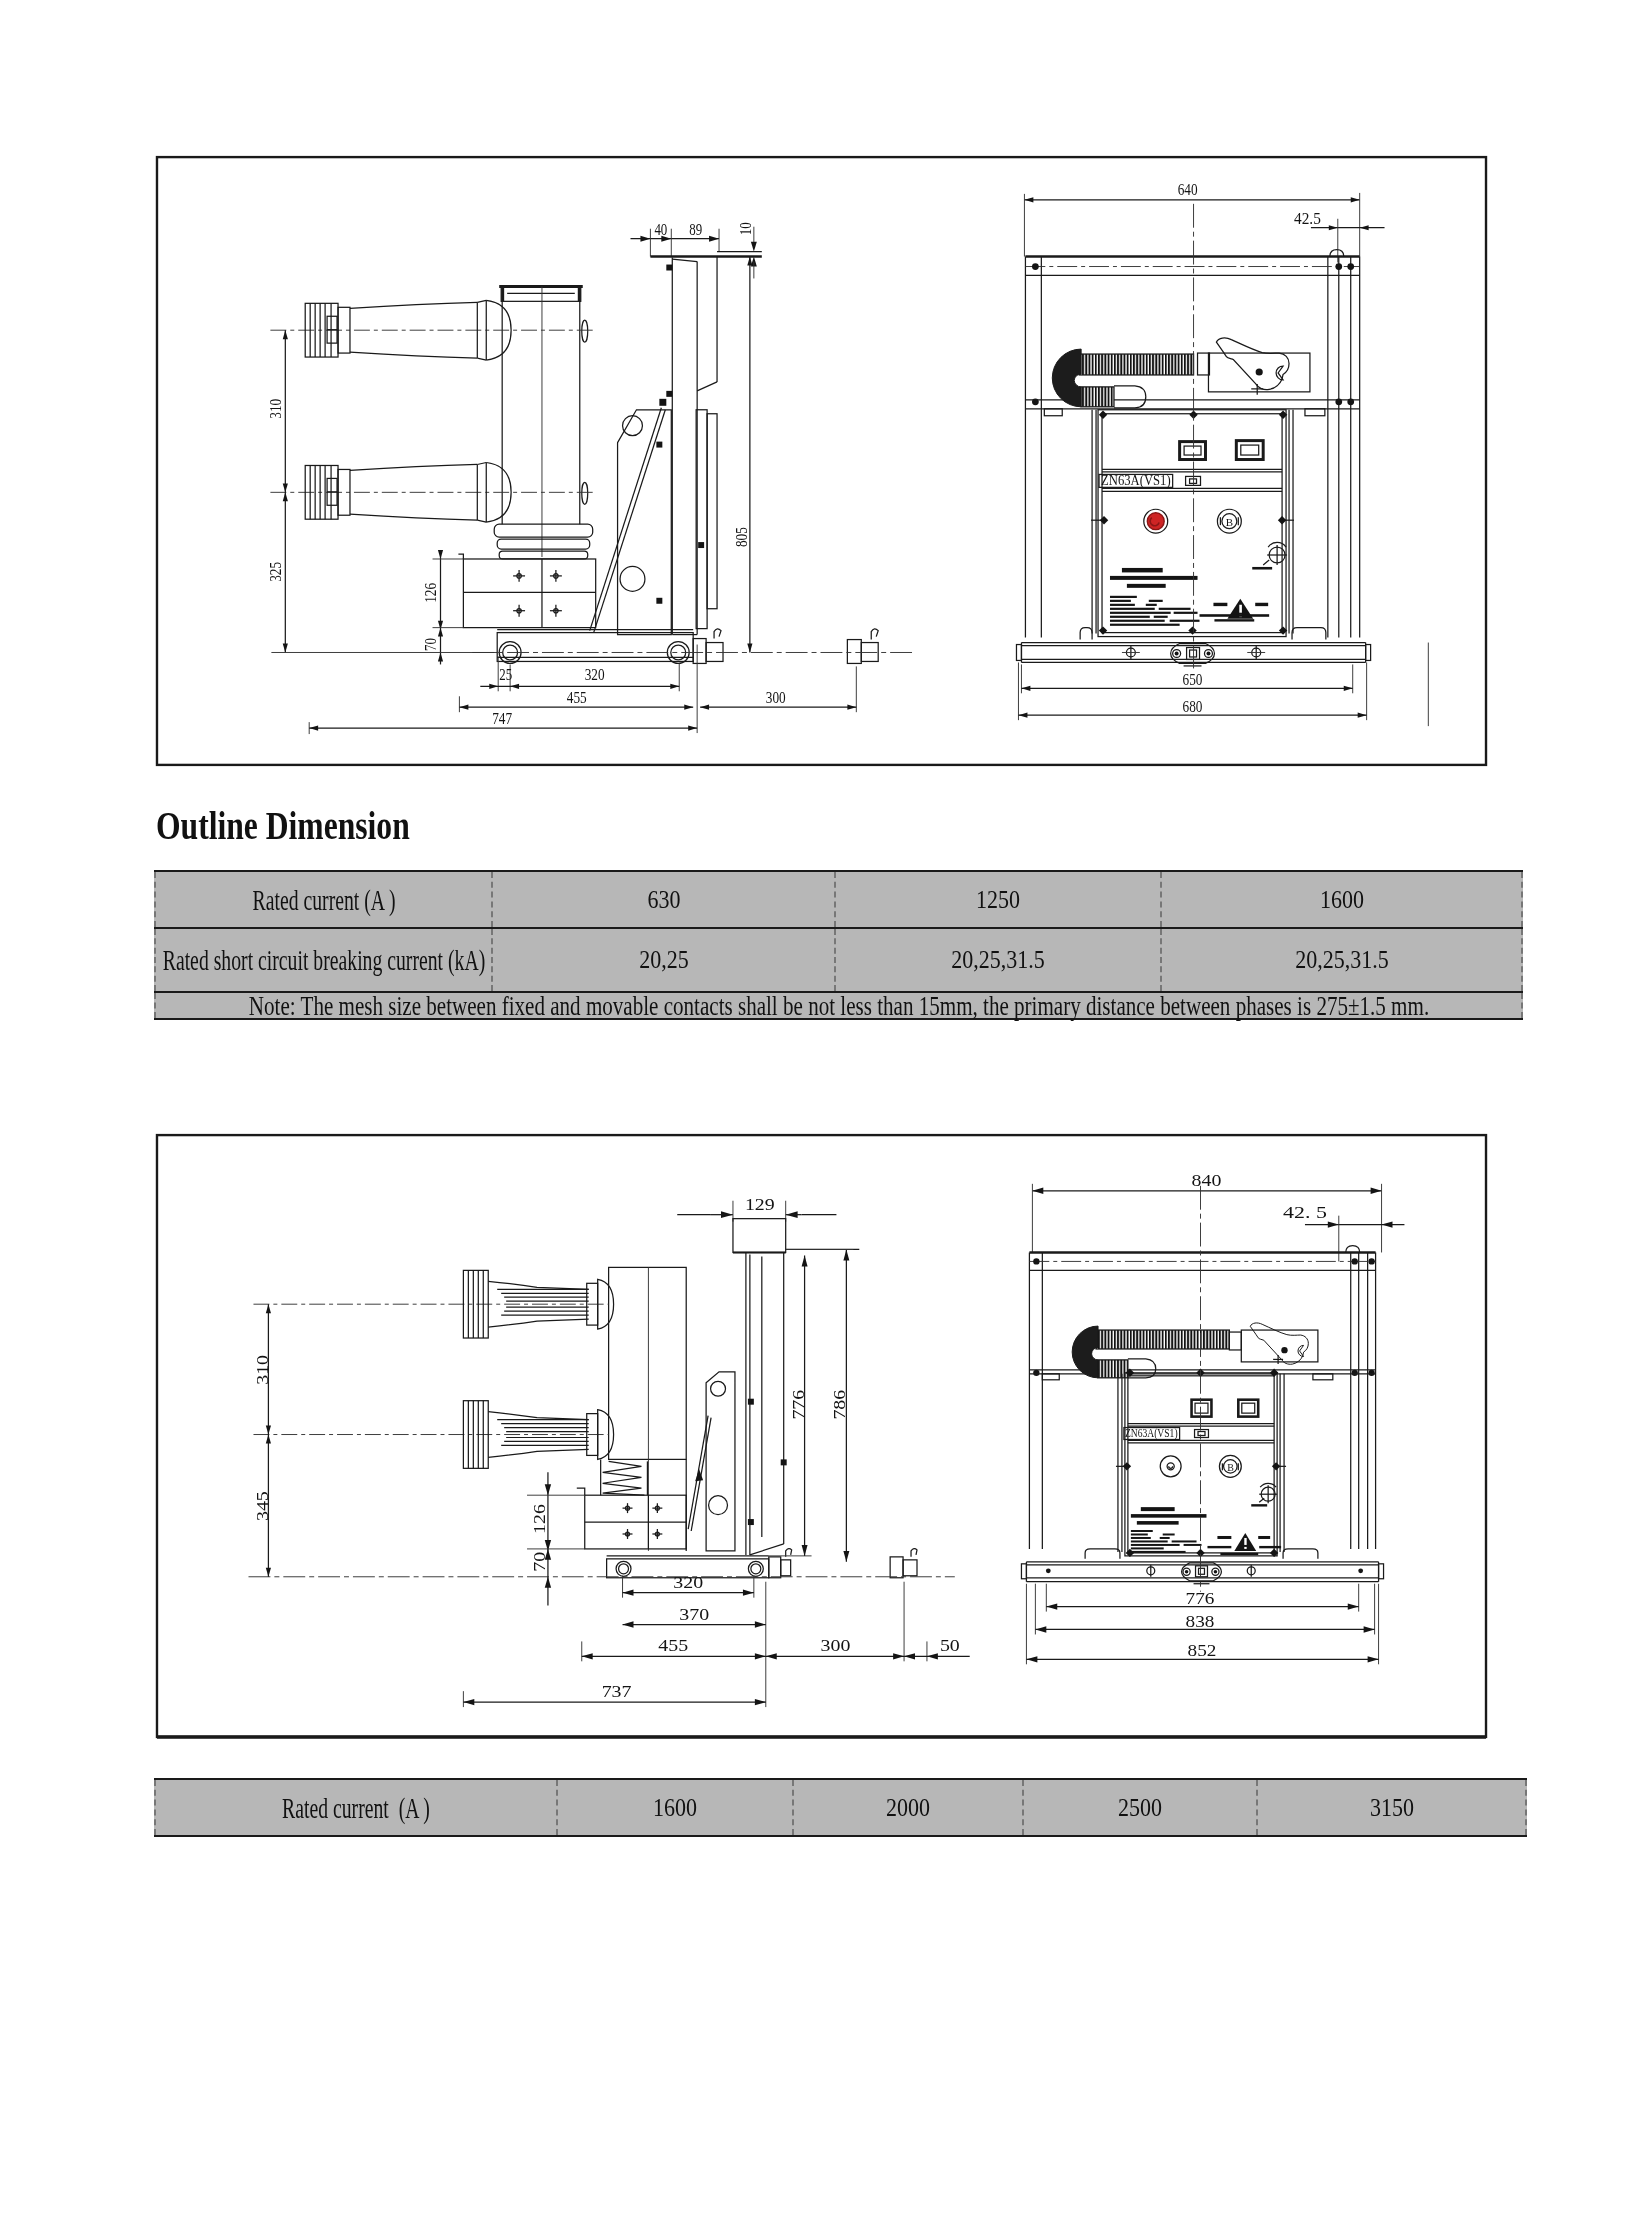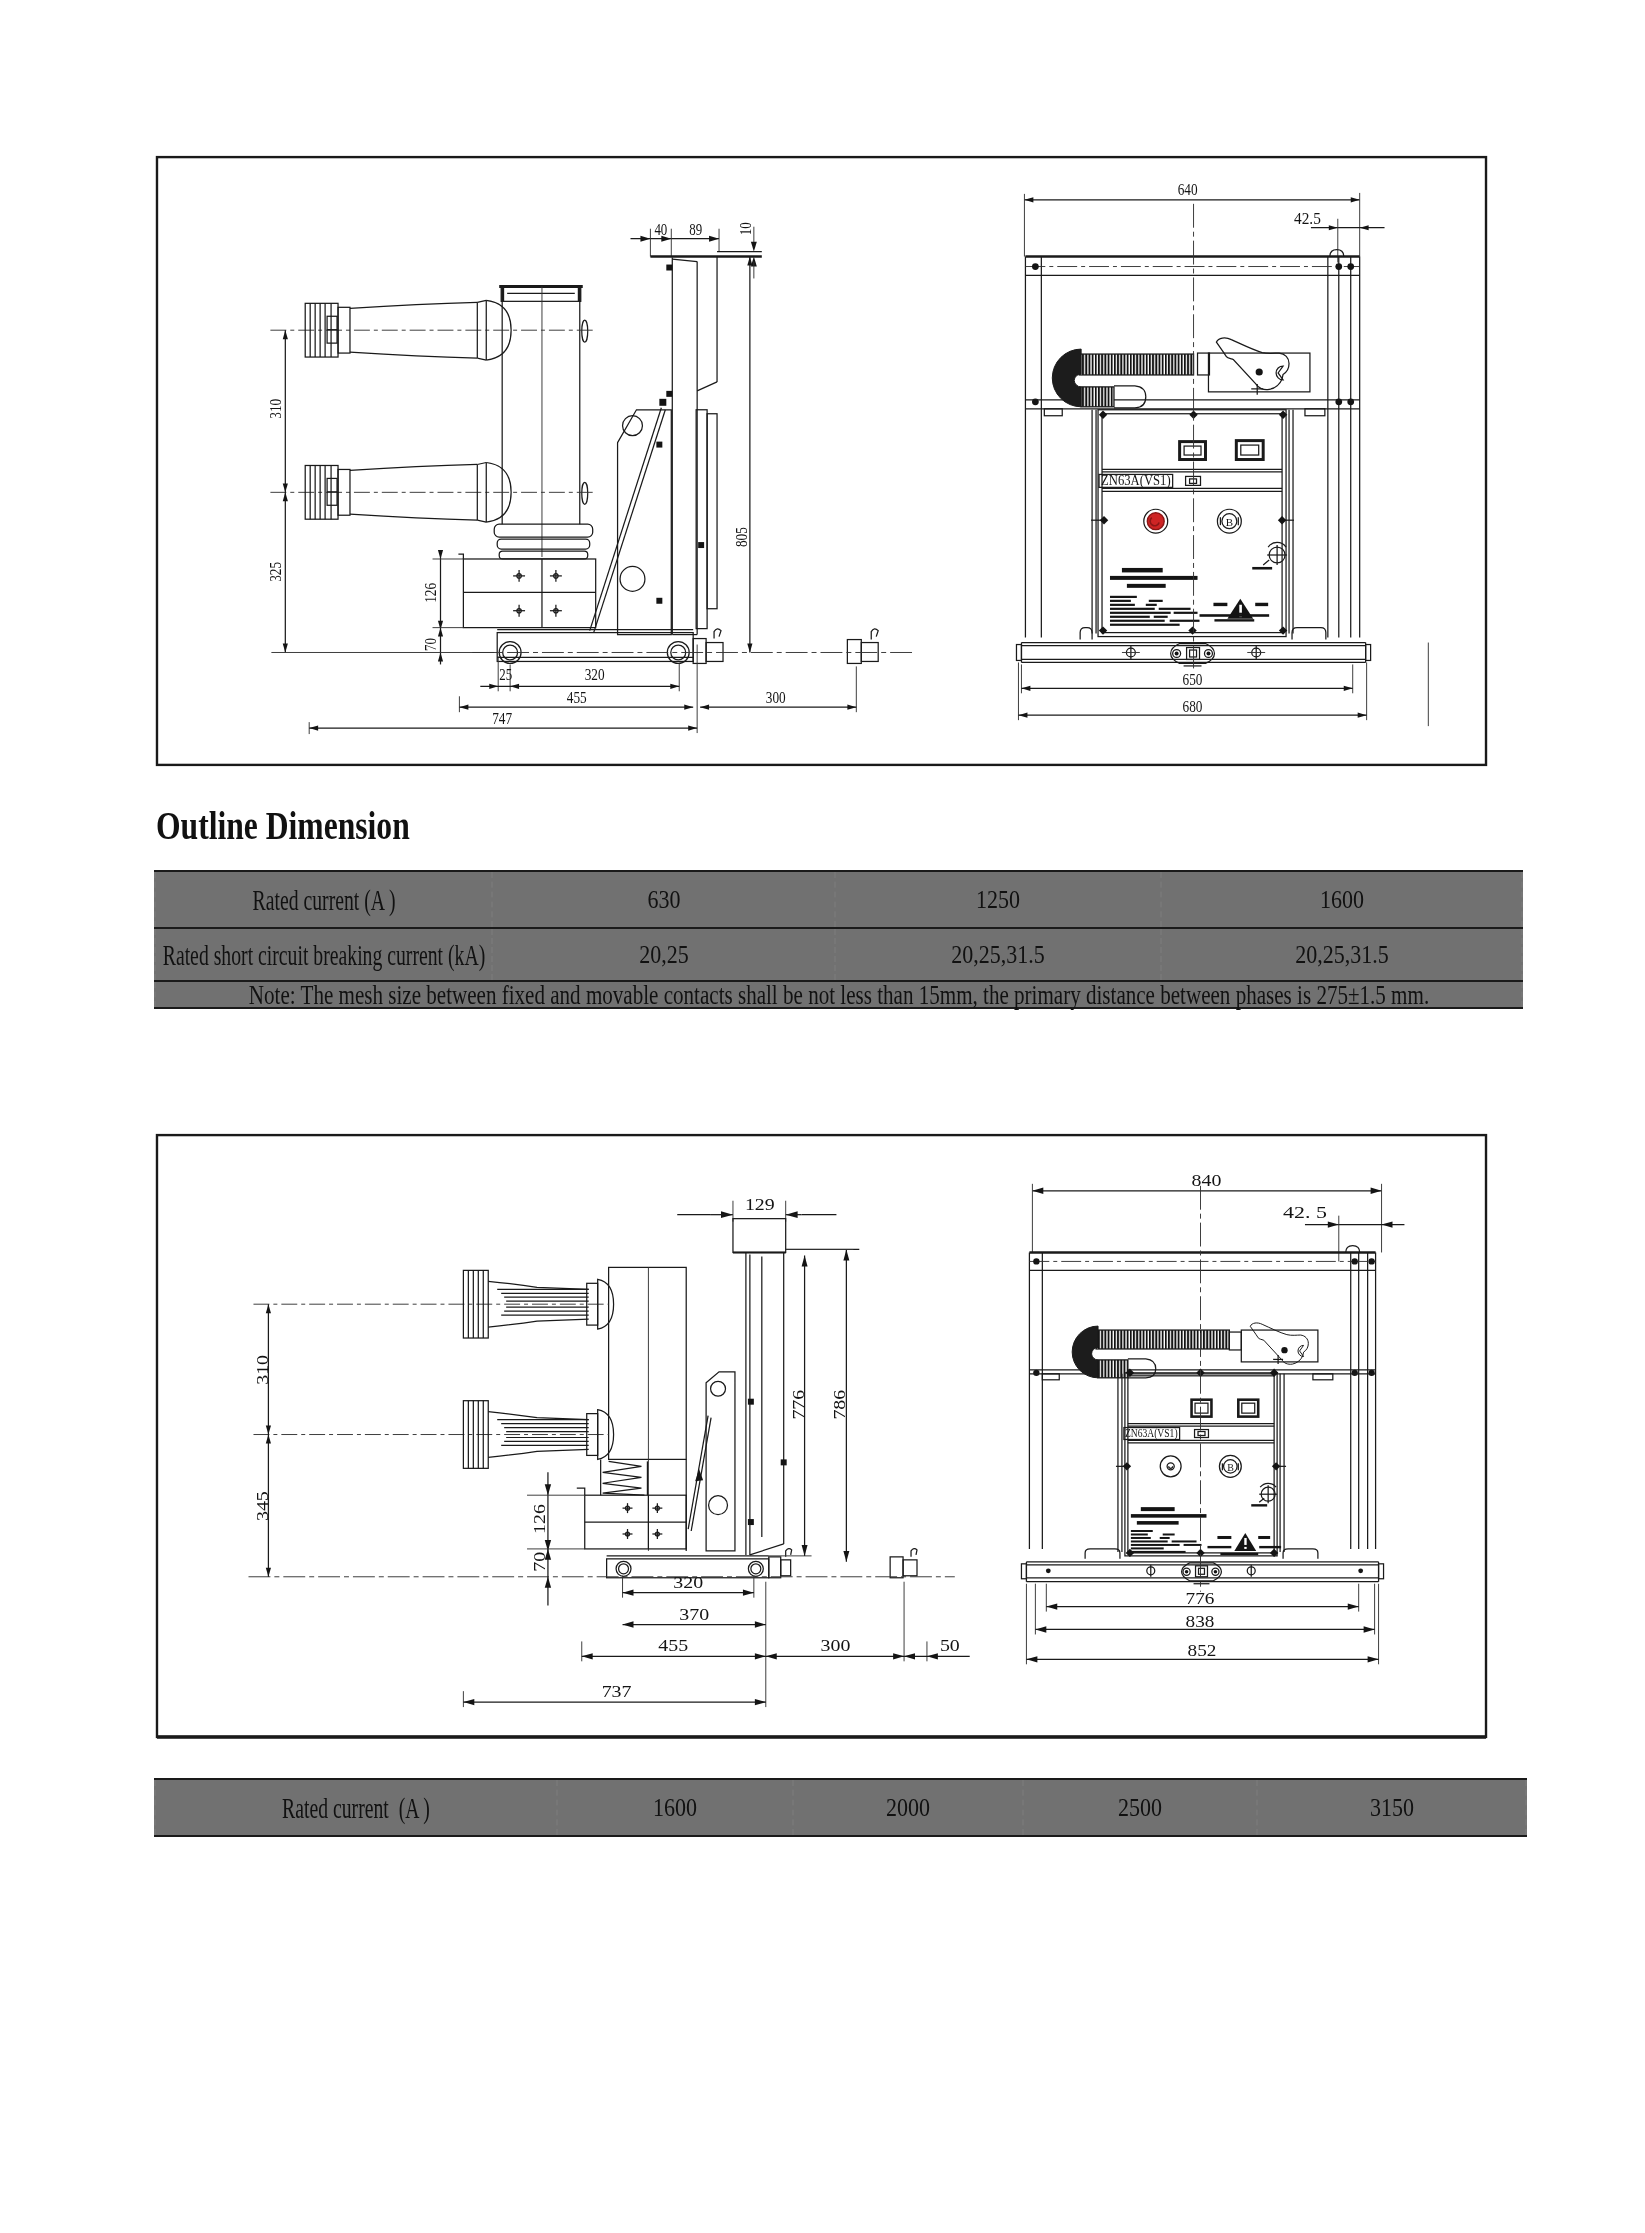--- a/index.html
+++ b/index.html
@@ -1,20 +1,20 @@
 <!DOCTYPE html>
 <html><head>
 <meta charset="utf-8">
 <style>
 html,body{margin:0;padding:0;background:#ffffff;}
 .page{position:relative;width:1646px;height:2234px;background:#ffffff;overflow:hidden;
       font-family:"Liberation Serif",serif;color:#111;}
 .abs{position:absolute;}
 .hd{filter:grayscale(1);font-weight:bold;font-size:40px;transform:scaleX(0.79);transform-origin:0 0;white-space:nowrap;}
-table.spec{filter:grayscale(1);border-collapse:collapse;table-layout:fixed;width:1366px;background:#8b5cf6;text-decoration:underline;}
+table.spec{filter:grayscale(1);border-collapse:collapse;table-layout:fixed;width:1366px;background:#fca5a5;text-decoration:underline;}
 table.spec td{border-left:2px dashed #777;border-right:2px dashed #777;
   border-top:2.5px solid #1a1a1a;border-bottom:2.5px solid #1a1a1a;
   text-align:center;vertical-align:middle;font-size:21px;padding:0;line-height:26px;}
 table.spec td{position:relative;}
 .cx{position:absolute;left:50%;top:50%;transform:translate(-50%,-50%) scaleX(0.68);
     white-space:nowrap;font-size:29px;line-height:29px;}
 .cx2{position:absolute;left:50%;top:50%;transform:translate(-50%,-50%) scaleX(0.68);
     white-space:nowrap;font-size:29px;line-height:27px;text-align:center;}
 .cn{position:absolute;left:50%;top:50%;transform:translate(-50%,-50%) scaleX(0.88);
     white-space:nowrap;font-size:25px;}
@@ -464,21 +464,21 @@
 <td style="width:341px;">
             <span class="cn">630</span>
           </td>
 <td style="width:324px;">
             <span class="cn">1250</span>
           </td>
 <td style="width:359px;">
             <span class="cn">1600</span>
           </td>
 </tr>
-<tr style="height:53px;padding-left:8px;">
+<tr style="height:64px;padding-left:8px;">
 <td>
             <span class="cx">Rated short circuit breaking current (kA)</span>
           </td>
 <td>
             <span class="cn">20,25</span>
           </td>
 <td>
             <span class="cn">20,25,31.5</span>
           </td>
 <td>

